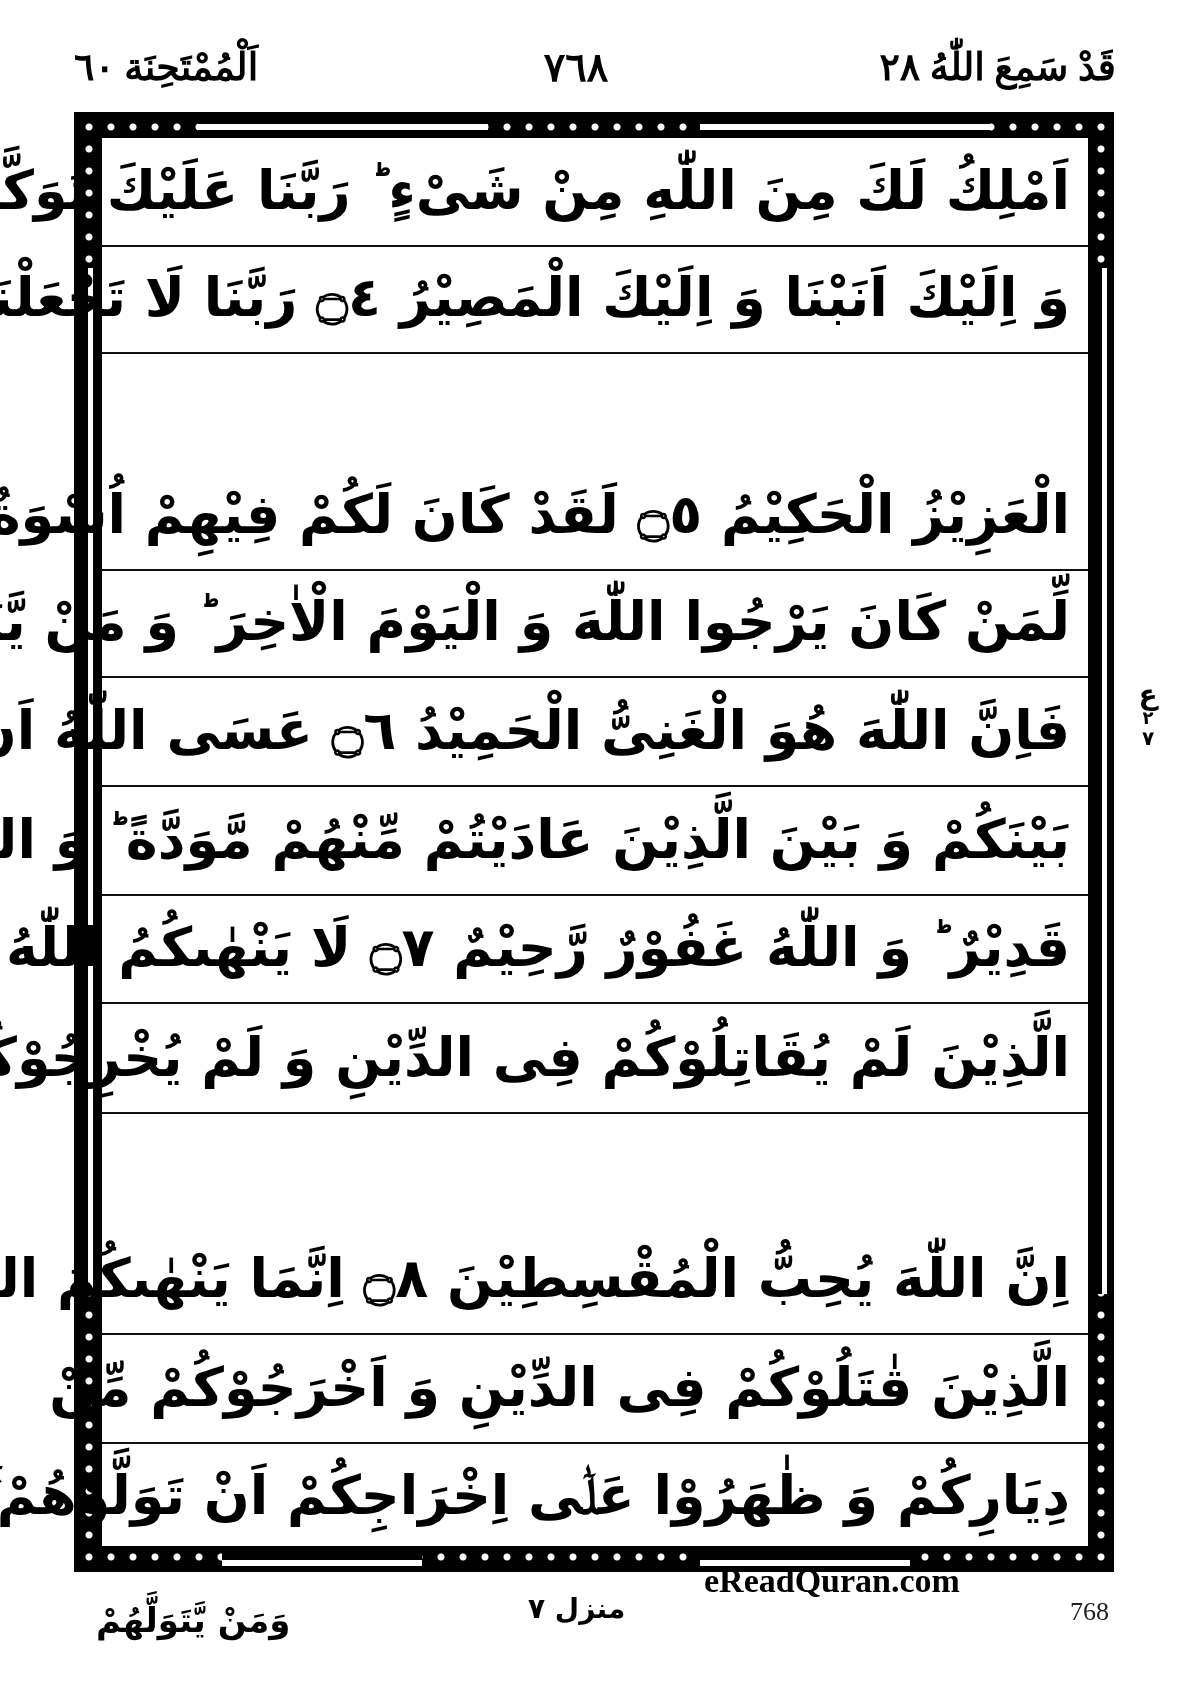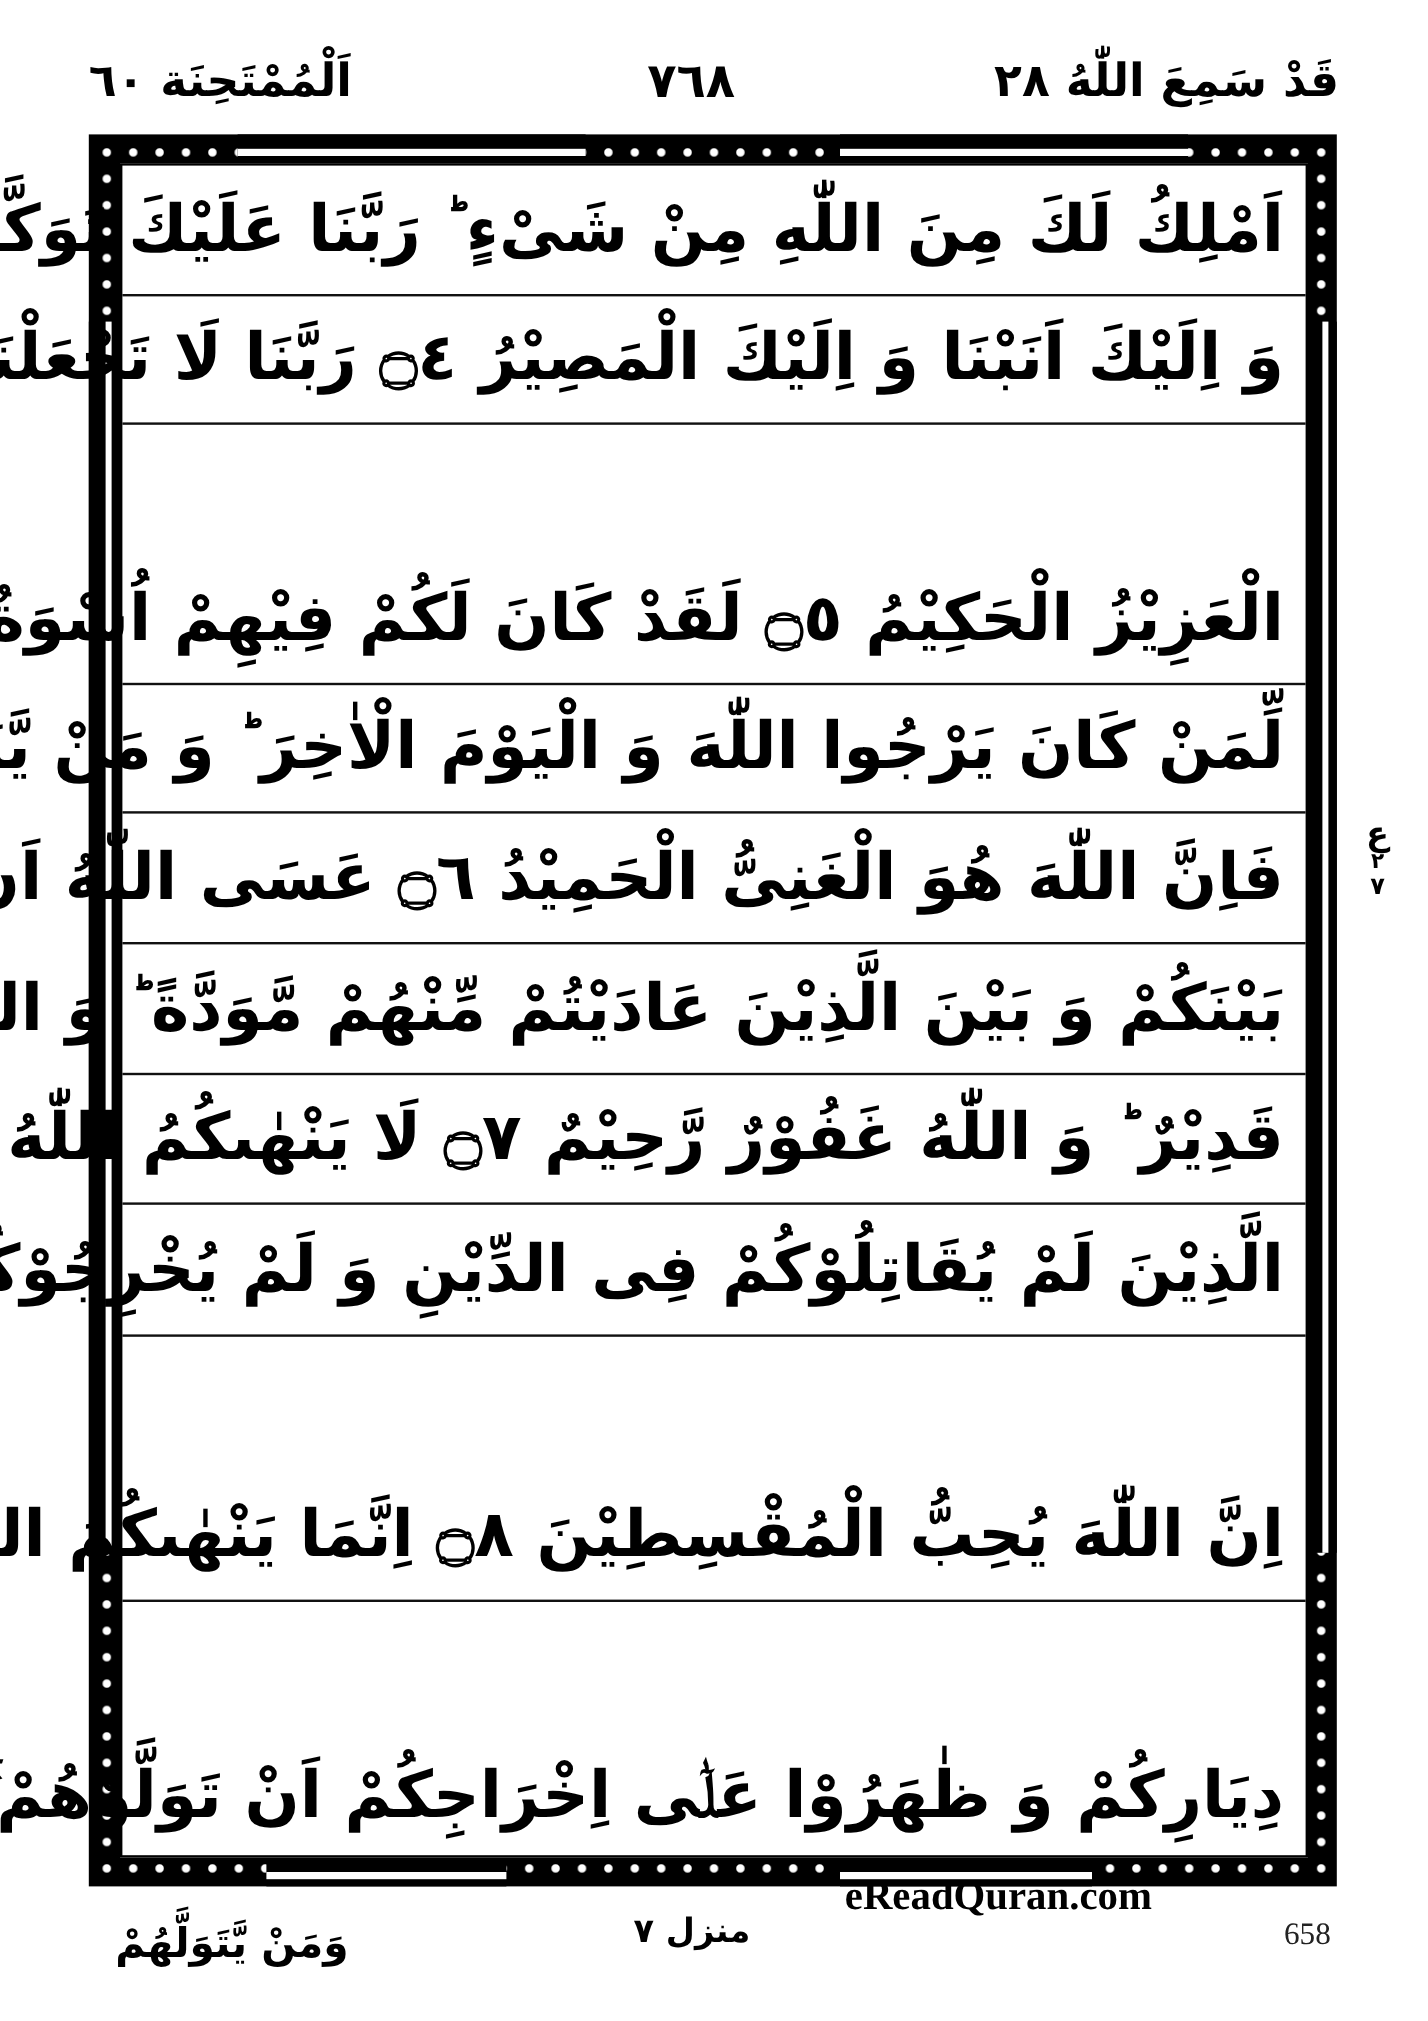--- a/index.html
+++ b/index.html
@@ -1,19 +1,19 @@
 <!DOCTYPE html>
 <html><head>
 <meta charset="utf-8">
 <style>
   html, body { margin: 0; padding: 0; background: #ffffff; }
   body { width: 1190px; height: 1684px; position: relative; overflow: hidden;
          font-family: "DejaVu Sans", sans-serif; color: #000; }
 
-  .header-item { position: absolute; top: 48px; font-size: 38px; font-weight: bold; line-height: 1; direction: rtl; white-space: nowrap; }
+  .header-item { position: absolute; top: 48px; font-size: 38px; font-weight: bold; line-height: 1; direction: rtl; white-space: nowrap; font-family: Liberation Serif, serif; }
   #hdr-right { right: 74px; }
   #hdr-center { left: 0; width: 1152px; text-align: center; font-size: 40px; }
   #hdr-left { left: 74px; }
 
   
   .frame-outer { position: absolute; left: 74px; top: 112px; width: 1040px; height: 1460px;
                  background: #000; }
   .frame-outer::before { 
     content: ""; position: absolute; inset: 4px;
     background:
@@ -85,27 +85,30 @@
     </div>
   <div class="row" style="top:757px;">
       <span class="row-text">قَدِیْرٌ ؕ وَ اللّٰهُ غَفُوْرٌ رَّحِیْمٌ ۝٧ لَا یَنْهٰىكُمُ اللّٰهُ عَنِ</span>
     </div>
   <div class="row" style="top:867px;">
       <span class="row-text">الَّذِیْنَ لَمْ یُقَاتِلُوْكُمْ فِی الدِّیْنِ وَ لَمْ یُخْرِجُوْكُمْ</span>
     </div>
   <div class="row" style="top:1088px;">
       <span class="row-text">اِنَّ اللّٰهَ یُحِبُّ الْمُقْسِطِیْنَ ۝٨ اِنَّمَا یَنْهٰىكُمُ اللّٰهُ عَنِ</span>
     </div>
+  <div class="row" style="top:1197px;">
+      <span class="row-text">الَّذِیْنَ قٰتَلُوْكُمْ فِی الدِّیْنِ وَ اَخْرَجُوْكُمْ مِّنْ</span>
+    </div>
   <div class="row" style="top:1304px;">
       <span class="row-text">دِیَارِكُمْ وَ ظٰهَرُوْا عَلٰۤى اِخْرَاجِكُمْ اَنْ تَوَلَّوْهُمْ ۚ</span>
     </div>
 </div>
 
 <div class="side-ruku">
   <div>ع</div>
   <div style="font-size:18px;">٢</div>
   <div style="font-size:20px;">٧</div>
 </div>
 
 <div class="footer-catch">وَمَنْ یَّتَوَلَّهُمْ</div>
 <div class="footer-manzil">منزل ٧</div>
 <div class="footer-site">eReadQuran.com</div>
-<div class="footer-pageno">658</div>
+<div class="footer-pageno">768</div>
 
 </body></html>

